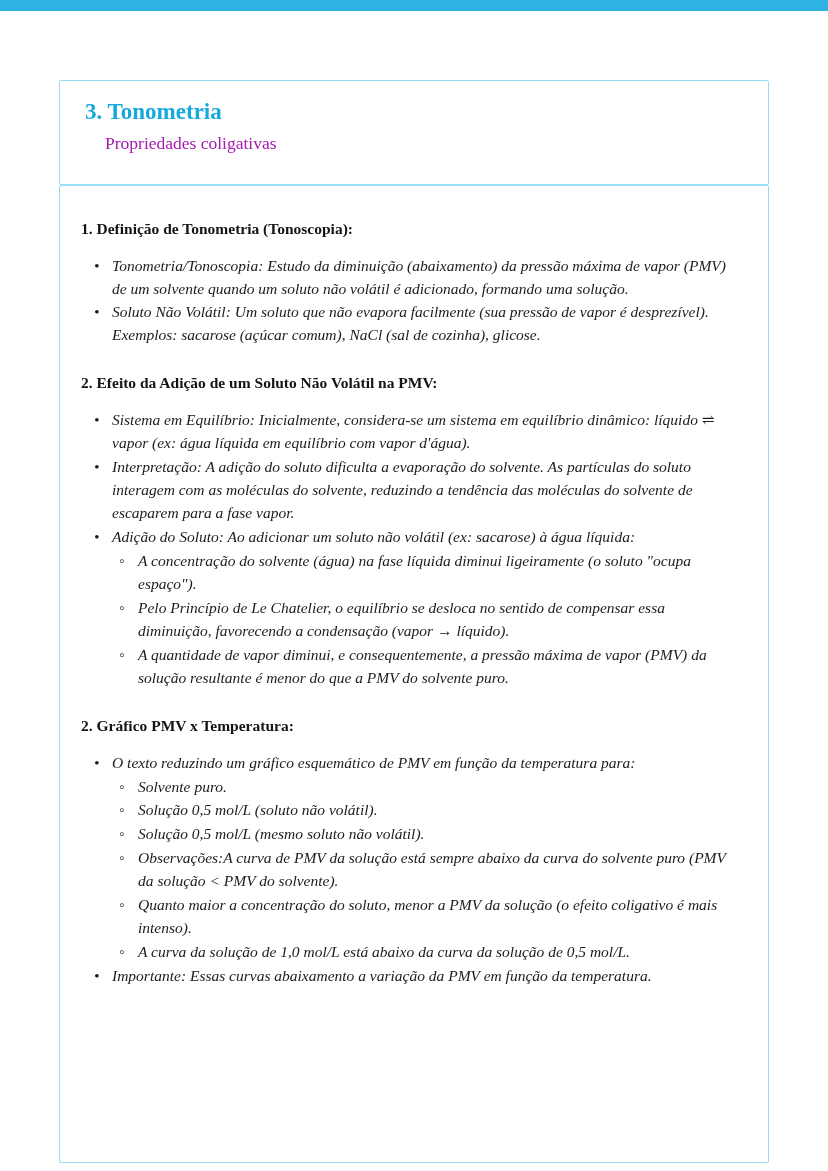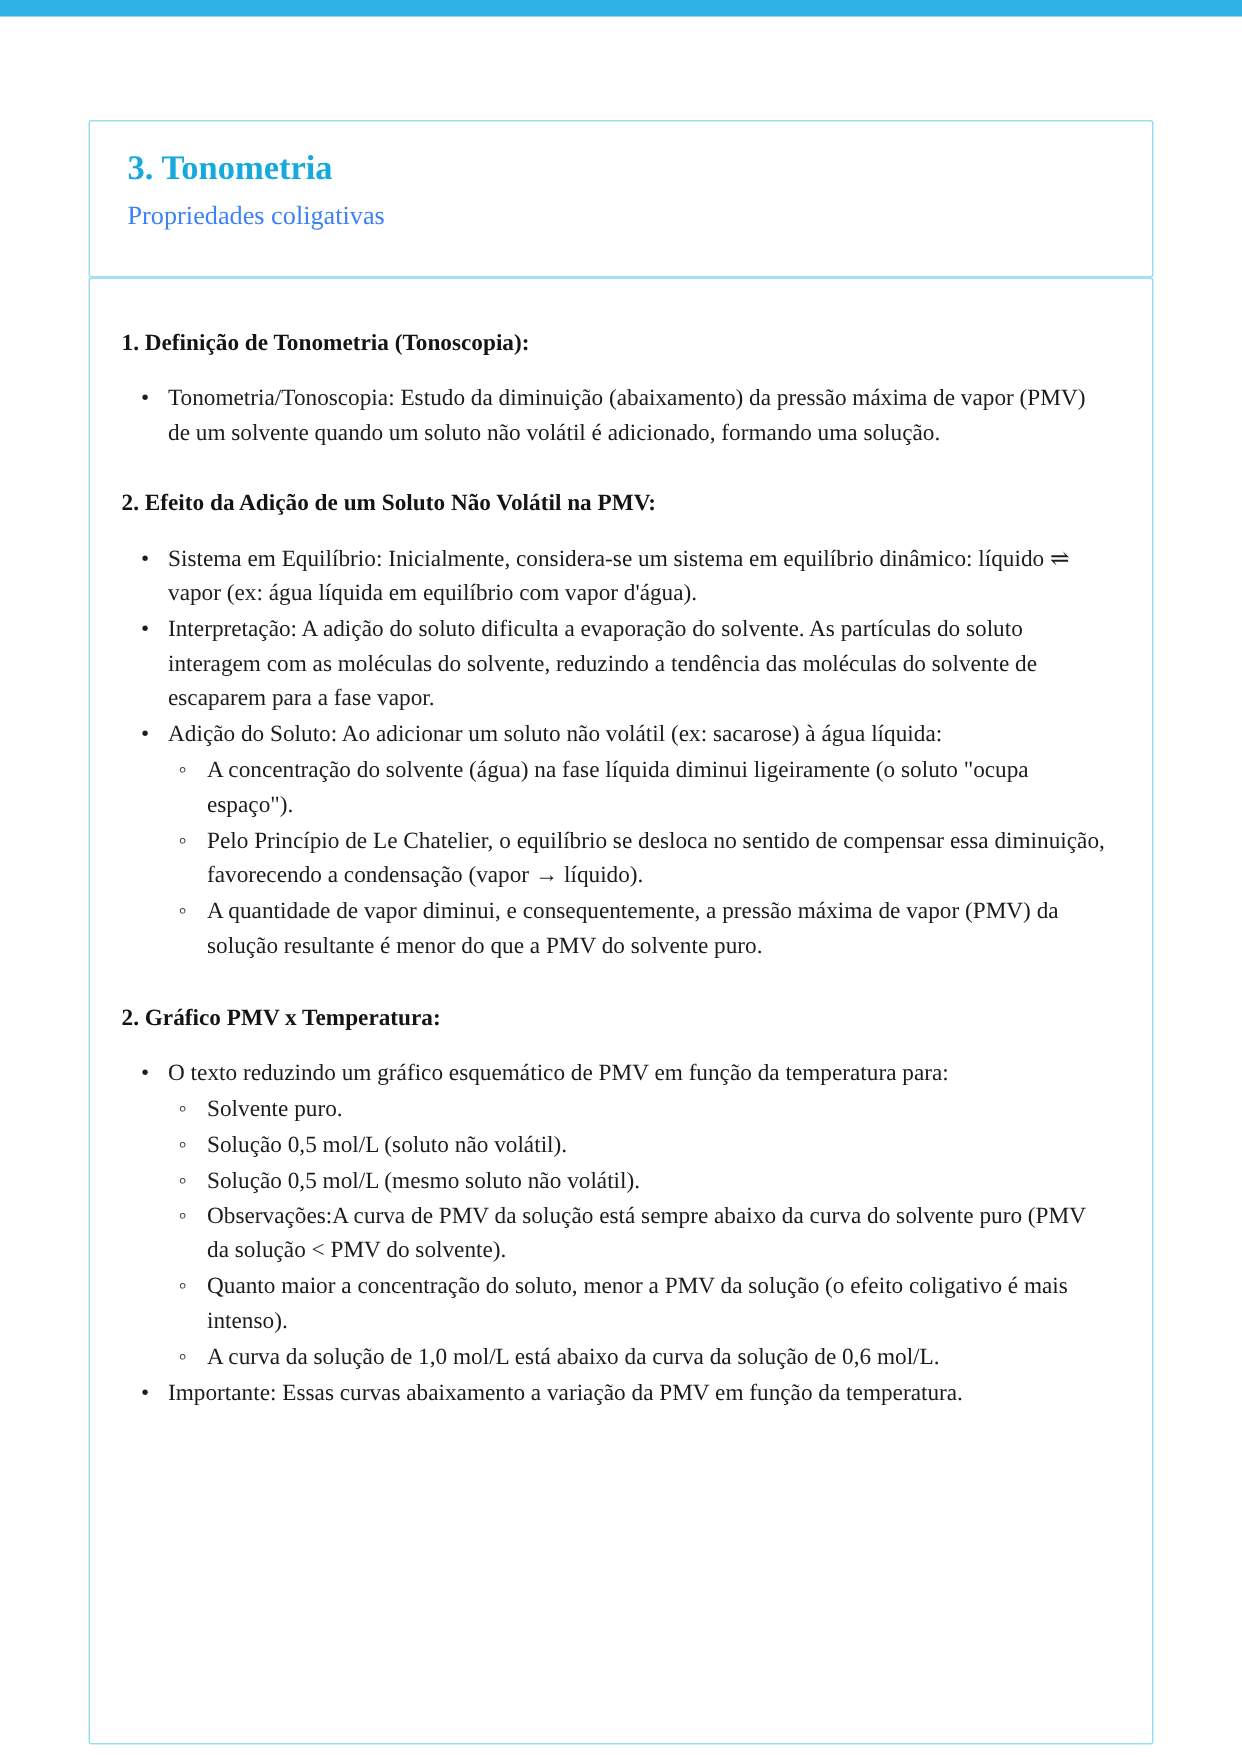--- a/index.html
+++ b/index.html
@@ -28,35 +28,36 @@
   }
   .page-title {
     color:var(--accent-text,#15a9dc);
     font-size:23px;
     font-weight:bold;
     line-height:1.2;
   }
   .page-subtitle {
     font-size:17.5px;
     margin-top:7px;
-    color:#3b82f6;
+    color:#a21caf;
+    margin-left:20px;
   }
   .content-card {
     height:978px;
     padding:34px 30px 0 21px;
     overflow:hidden;
   }
   .section { margin-bottom:27px; }
   .section-heading {
     font-size:15.5px;
     font-weight:bold;
     margin-bottom:17px;
     color:#141414;
   }
-  ul { list-style:none; }
+  ul { list-style:none;font-style:italic; }
   .l1 > li {
     position:relative;
     padding-left:31px;
     font-size:15.5px;
     line-height:1.48;
     margin-bottom:1px;
   }
   .l1 > li::before {
     content:"\2022";
     position:absolute;
@@ -87,20 +88,21 @@
   <div class="page-title">3. Tonometria</div>
   <div class="page-subtitle">Propriedades coligativas</div>
 </div>
 
 <div class="card content-card">
 
   <div class="section">
     <div class="section-heading">1. Definição de Tonometria (Tonoscopia):</div>
     <ul class="l1">
       <li><span>Tonometria/Tonoscopia: Estudo da diminuição (abaixamento) da pressão máxima de vapor (PMV) de um solvente quando um soluto não volátil é adicionado, formando uma solução.</span></li>
+      <li><span>Soluto Não Volátil: Um soluto que não evapora facilmente (sua pressão de vapor é desprezível). Exemplos: sacarose (açúcar comum), NaCl (sal de cozinha), glicose.</span></li>
     </ul>
   </div>
 
   <div class="section">
     <div class="section-heading">2. Efeito da Adição de um Soluto Não Volátil na PMV:</div>
     <ul class="l1">
       <li><span>Sistema em Equilíbrio: Inicialmente, considera-se um sistema em equilíbrio dinâmico: líquido ⇌ vapor (ex: água líquida em equilíbrio com vapor d'água).</span></li>
       <li><span>Interpretação: A adição do soluto dificulta a evaporação do solvente. As partículas do soluto interagem com as moléculas do solvente, reduzindo a tendência das moléculas do solvente de escaparem para a fase vapor.</span></li>
       <li>
         <span>Adição do Soluto: Ao adicionar um soluto não volátil (ex: sacarose) à água líquida:</span>
@@ -117,20 +119,20 @@
     <div class="section-heading">2. Gráfico PMV x Temperatura:</div>
     <ul class="l1">
       <li>
         <span>O texto reduzindo um gráfico esquemático de PMV em função da temperatura para:</span>
         <ul class="l2">
           <li><span>Solvente puro.</span></li>
           <li><span>Solução 0,5 mol/L (soluto não volátil).</span></li>
           <li><span>Solução 0,5 mol/L (mesmo soluto não volátil).</span></li>
           <li><span>Observações:A curva de PMV da solução está sempre abaixo da curva do solvente puro (PMV da solução &lt; PMV do solvente).</span></li>
           <li><span>Quanto maior a concentração do soluto, menor a PMV da solução (o efeito coligativo é mais intenso).</span></li>
-          <li><span>A curva da solução de 1,0 mol/L está abaixo da curva da solução de 0,6 mol/L.</span></li>
+          <li><span>A curva da solução de 1,0 mol/L está abaixo da curva da solução de 0,5 mol/L.</span></li>
         </ul>
       </li>
       <li><span>Importante: Essas curvas abaixamento a variação da PMV em função da temperatura.</span></li>
     </ul>
   </div>
 
 </div>
 
 </body></html>

